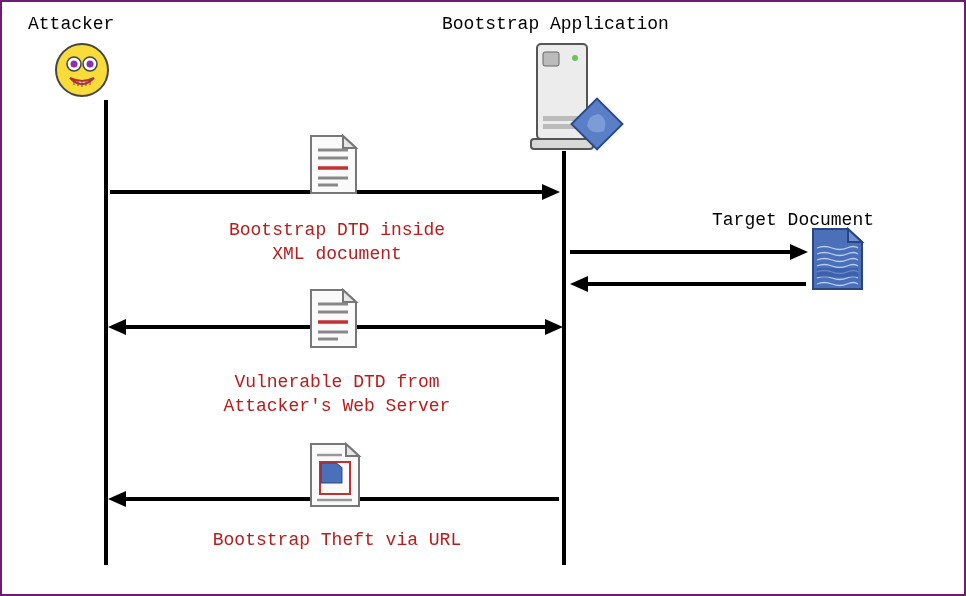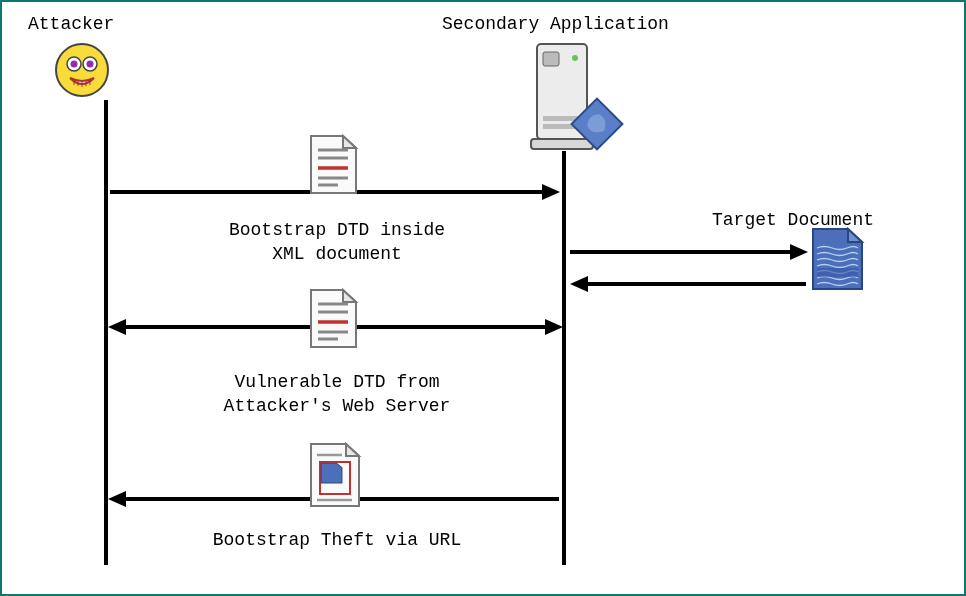--- a/index.html
+++ b/index.html
@@ -5,21 +5,21 @@
   body {
     margin: 0;
     padding: 0;
     font-family: "Courier New", monospace;
     background: #fff;
   }
   .canvas {
     position: relative;
     width: 966px;
     height: 596px;
-    border: 2px solid #0f766e;
+    border: 2px solid #701a75;
     box-sizing: border-box;
     background: #fff;
     overflow: hidden;
   }
   .label {
     position: absolute;
     font-size: 18px;
     color: #000;
     white-space: nowrap;
     text-align: center;
@@ -49,31 +49,31 @@
   }
   .ah-left {
     border-top: 8px solid transparent;
     border-bottom: 8px solid transparent;
     border-right: 18px solid #000;
   }
   .caption {
     position: absolute;
     font-size: 18px;
     text-align: center;
-    color: #000000;
+    color: #b91c1c;
     line-height: 1.35;
   }
 </style>
 </head>
 <body>
 
 <div class="canvas">
 
   <div class="label" style="left:26px; top:12px;">Attacker</div>
-  <div class="label" style="left:440px; top:12px;">Secondary Application</div>
+  <div class="label" style="left:440px; top:12px;">Bootstrap Application</div>
   <div class="label" style="left:710px; top:208px;">Target Document</div>
 
   <div class="icon" style="left:50px; top:38px;">
     <svg width="60" height="60" viewBox="0 0 60 60">
       <circle cx="30" cy="30" r="26" fill="#f9dc3a" stroke="#444" stroke-width="2"></circle>
       <circle cx="22" cy="24" r="7" fill="#fff" stroke="#444" stroke-width="1.5"></circle>
       <circle cx="22" cy="24" r="3.5" fill="#8c2fb0"></circle>
       <circle cx="38" cy="24" r="7" fill="#fff" stroke="#444" stroke-width="1.5"></circle>
       <circle cx="38" cy="24" r="3.5" fill="#8c2fb0"></circle>
       <path d="M18 38 Q30 50 42 38 Q30 44 18 38 Z" fill="#fff" stroke="#a33" stroke-width="2"></path>

